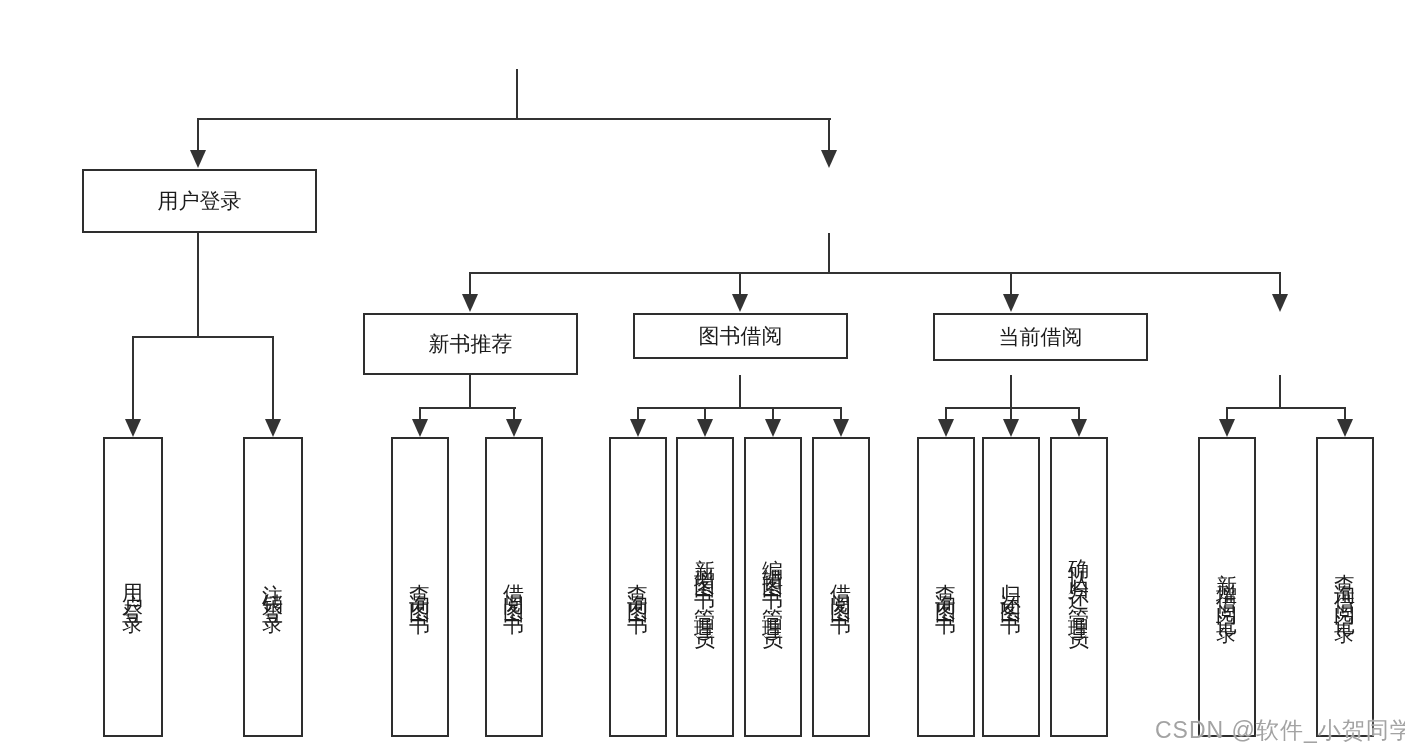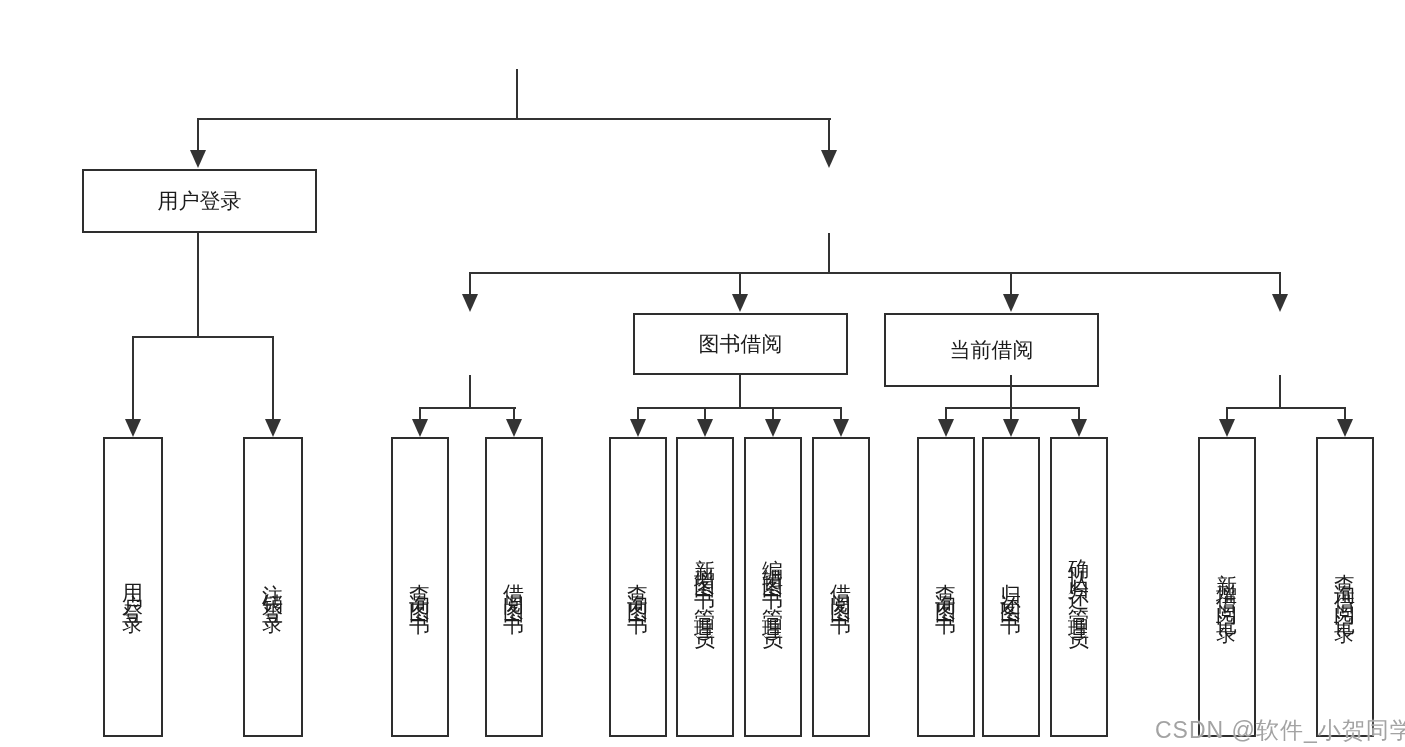--- a/index.html
+++ b/index.html
@@ -87,24 +87,27 @@
   <div class="hline" style="left:469px;top:272px;width:812px"></div>
   <div class="vline" style="left:469px;top:272px;height:24px"></div>
   <div class="arr" style="left:462px;top:294px"></div>
   <div class="vline" style="left:739px;top:272px;height:24px"></div>
   <div class="arr" style="left:732px;top:294px"></div>
   <div class="vline" style="left:1010px;top:272px;height:24px"></div>
   <div class="arr" style="left:1003px;top:294px"></div>
   <div class="vline" style="left:1279px;top:272px;height:24px"></div>
   <div class="arr" style="left:1272px;top:294px"></div>
 
-  <div class="box" style="left:633px;top:313px;width:215px;height:62px">
+  <div class="box" style="left:363px;top:313px;width:215px;height:62px">
+    <span>新书推荐</span>
+  </div>
+  <div class="box" style="left:633px;top:313px;width:215px;height:46px">
     <span>图书借阅</span>
   </div>
-  <div class="box" style="left:884px;top:313px;width:215px;height:74px">
+  <div class="box" style="left:933px;top:313px;width:215px;height:48px">
     <span>当前借阅</span>
   </div>
 
   <div class="vline" style="left:469px;top:375px;height:34px"></div>
   <div class="hline" style="left:419px;top:407px;width:97px"></div>
   <div class="vline" style="left:419px;top:407px;height:14px"></div>
   <div class="arr" style="left:412px;top:419px"></div>
   <div class="vline" style="left:513px;top:407px;height:14px"></div>
   <div class="arr" style="left:506px;top:419px"></div>
 

